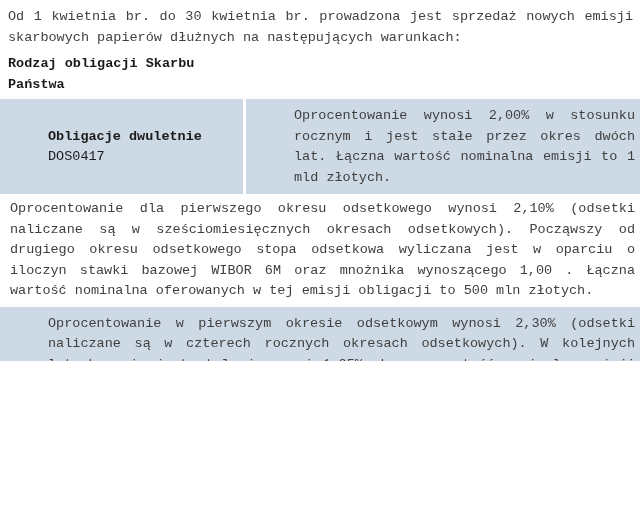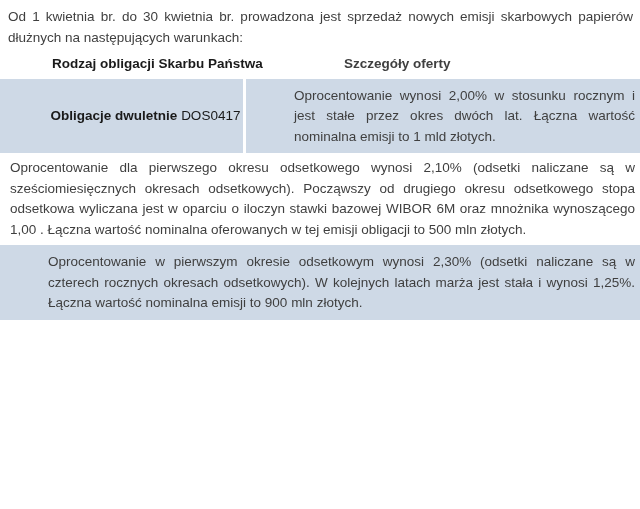--- a/index.html
+++ b/index.html
@@ -9,21 +9,21 @@
     --label-text: #1A1A1A;
   }
   * { margin: 0; padding: 0; box-sizing: border-box; }
   html, body { background: #ffffff; }
   .page {
     position: relative;
     width: 640px;
     height: 361px;
     overflow: hidden;
     background: #ffffff;
-    font-family: Liberation Sans, sans-serif;
+    font-family: Liberation Mono, monospace;
     font-size: 13.5px;
     color: var(--body-text);
   }
   .intro {
     margin: 7px 7px 6px 8px;
     line-height: 20.5px;
     text-align: justify;
     color: var(--body-text);
   }
   .bond-table { width: 640px; }
@@ -32,21 +32,20 @@
     gap: 3px;
     margin-bottom: 4px;
   }
   .header-row {
     margin-bottom: 4px;
     line-height: 20.5px;
   }
   .header-cell {
     font-weight: bold;
     color: var(--header-text);
-    margin-left: 44px;
   }
   .cell-type {
     flex: 0 0 243px;
     padding-left: 8px;
     display: flex;
     flex-direction: column;
     justify-content: center;
     line-height: 20.5px;
     color: var(--label-text);
   }
@@ -73,21 +72,20 @@
 <body>
 
 <div class="page">
 
   <p class="intro">Od 1 kwietnia br. do 30 kwietnia br. prowadzona jest sprzedaż nowych emisji skarbowych papierów dłużnych na następujących warunkach:</p>
 
   <div class="bond-table">
 
     <div class="t-row header-row">
       <div class="cell-type header-cell">Rodzaj obligacji Skarbu Państwa</div>
-      <div class="cell-details header-cell">Szczegóły oferty</div>
     </div>
 
     <div class="t-row data-row shaded">
       <div class="cell-type">
         <div><span class="bond-type">Obligacje dwuletnie</span> <span class="bond-series">DOS0417</span></div>
       </div>
       <div class="cell-details">Oprocentowanie wynosi 2,00% w stosunku rocznym i jest stałe przez okres dwóch lat. Łączna wartość nominalna emisji to 1 mld złotych.</div>
     </div>
 
     <div class="t-row data-row plain">

